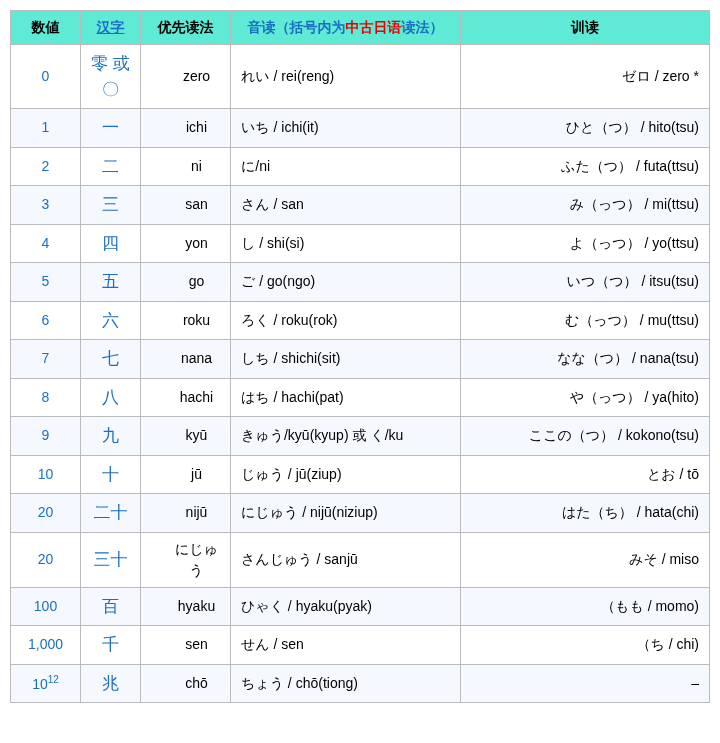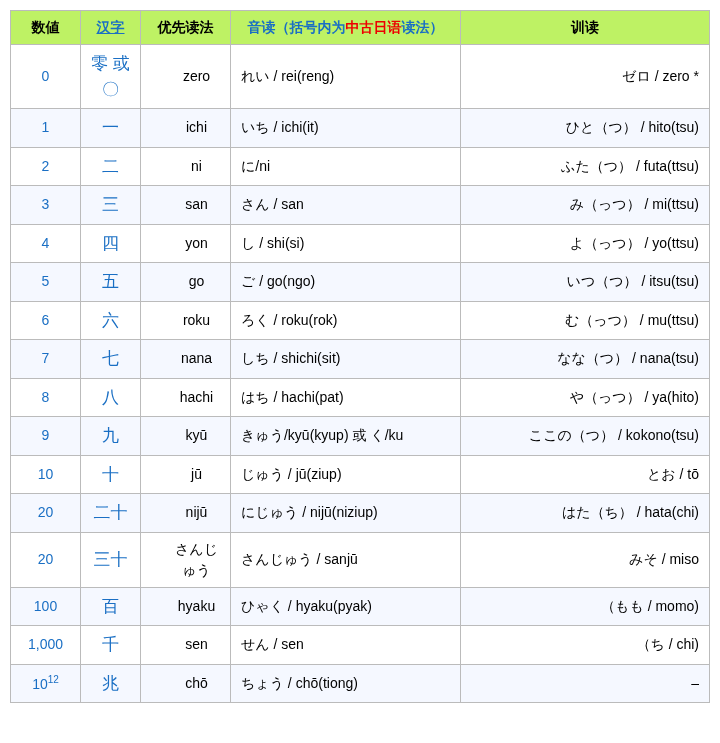--- a/index.html
+++ b/index.html
@@ -18,21 +18,21 @@
       border: 1px solid #aaa;
     }
     th, td {
       border: 1px solid #bbb;
       padding: 6px 10px;
       text-align: center;
       vertical-align: middle;
       line-height: 1.5;
     }
     thead th {
-      background-color: #bef264;
+      background-color: #5eead4;
       font-weight: bold;
       font-size: 14px;
     }
     thead th.col-onreading {
       color: #1a6fc4;
     }
     tbody tr:nth-child(even) {
       background-color: #f5f8ff;
     }
     tbody tr:nth-child(odd) {
@@ -166,21 +166,21 @@
       <tr>
         <td class="num-col">20</td>
         <td class="kanji-col">二十</td>
         <td class="priority-col">nijū</td>
         <td class="on-col">にじゅう / nijū(niziup)</td>
         <td class="kun-col">はた（ち） / hata(chi)</td>
       </tr>
       <tr>
         <td class="num-col">20</td>
         <td class="kanji-col">三十</td>
-        <td class="priority-col">さんじゅう</td>
+        <td class="priority-col">にじゅう</td>
         <td class="on-col">さんじゅう / sanjū</td>
         <td class="kun-col">みそ / miso</td>
       </tr>
       <tr>
         <td class="num-col">100</td>
         <td class="kanji-col">百</td>
         <td class="priority-col">hyaku</td>
         <td class="on-col">ひゃく / hyaku(pyak)</td>
         <td class="kun-col">（もも / momo)</td>
       </tr>

